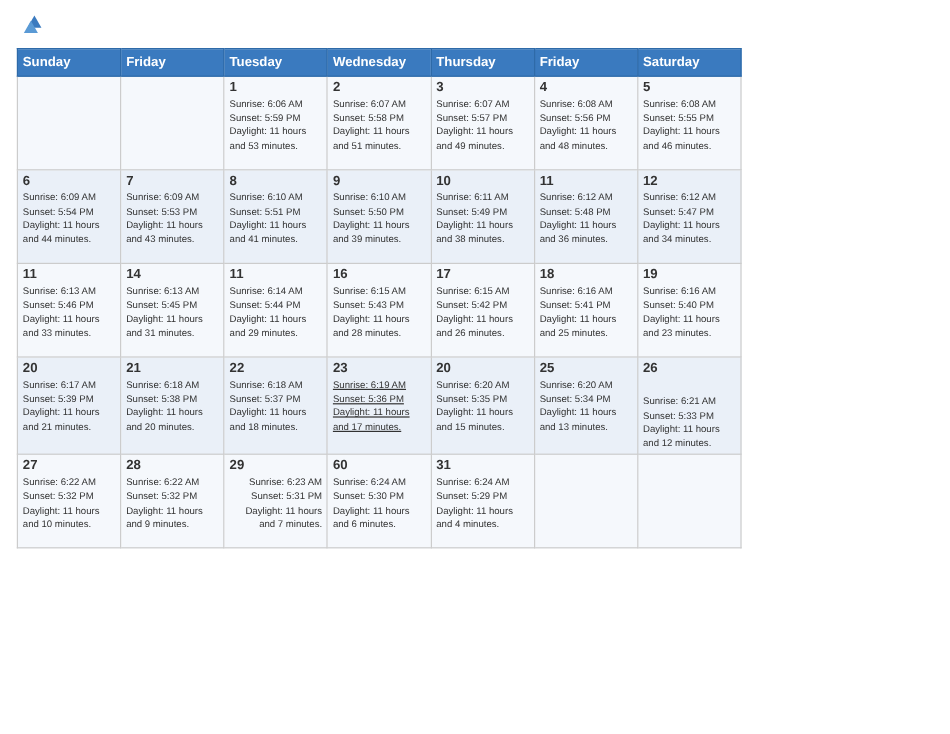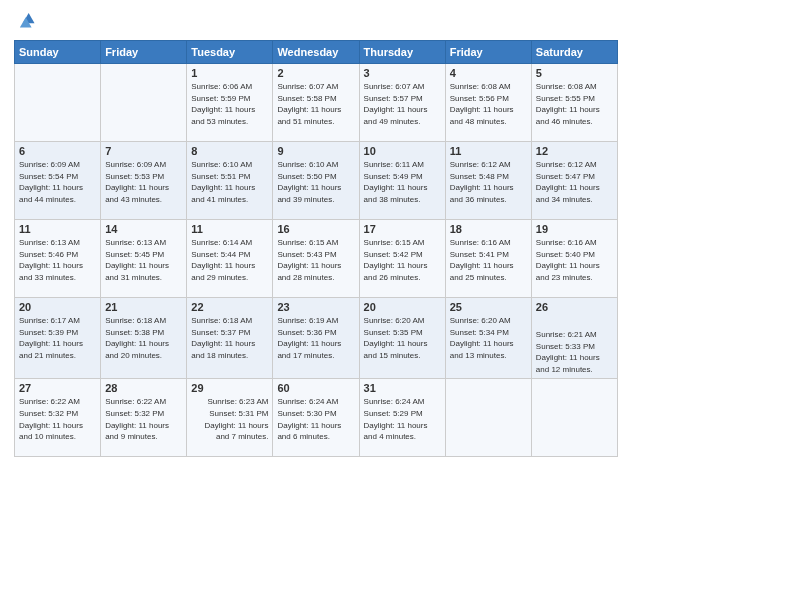--- a/index.html
+++ b/index.html
@@ -288,21 +288,21 @@
           </td>
           <td>
             <span class="day-num">22</span>
             <div class="day-info" style="white-space: pre-line;">Sunrise: 6:18 AM
 Sunset: 5:37 PM
 Daylight: 11 hours
 and 18 minutes.</div>
           </td>
           <td>
             <span class="day-num">23</span>
-            <div class="day-info" style="white-space: pre-line;">Sunrise: 6:19 AM
+            <div class="day-info" style="white-space: pre-line; text-decoration: underline;">Sunrise: 6:19 AM
 Sunset: 5:36 PM
 Daylight: 11 hours
 and 17 minutes.</div>
           </td>
           <td>
             <span class="day-num">20</span>
             <div class="day-info" style="white-space: pre-line;">Sunrise: 6:20 AM
 Sunset: 5:35 PM
 Daylight: 11 hours
 and 15 minutes.</div>

